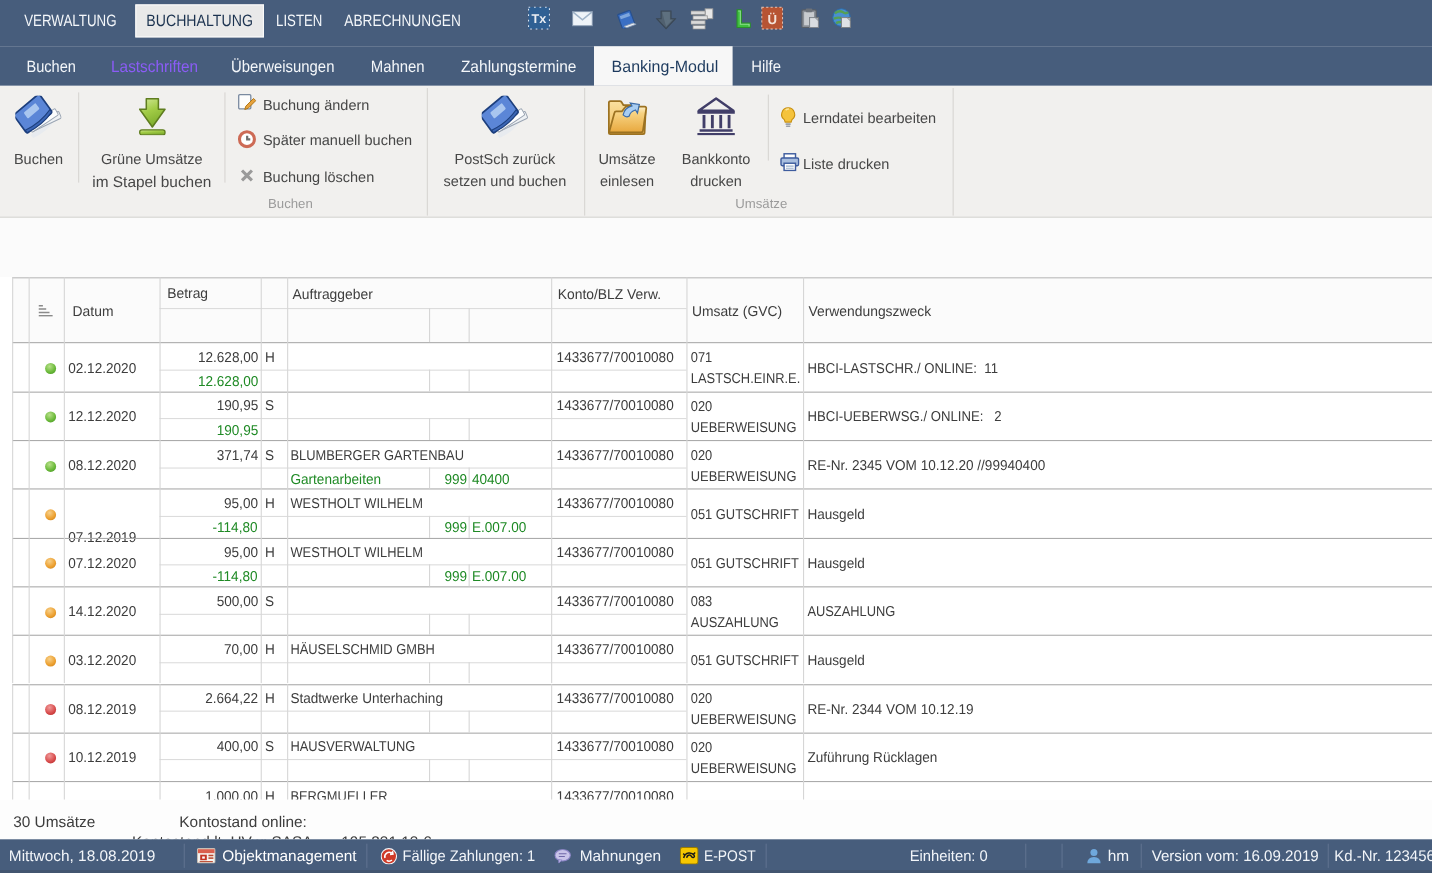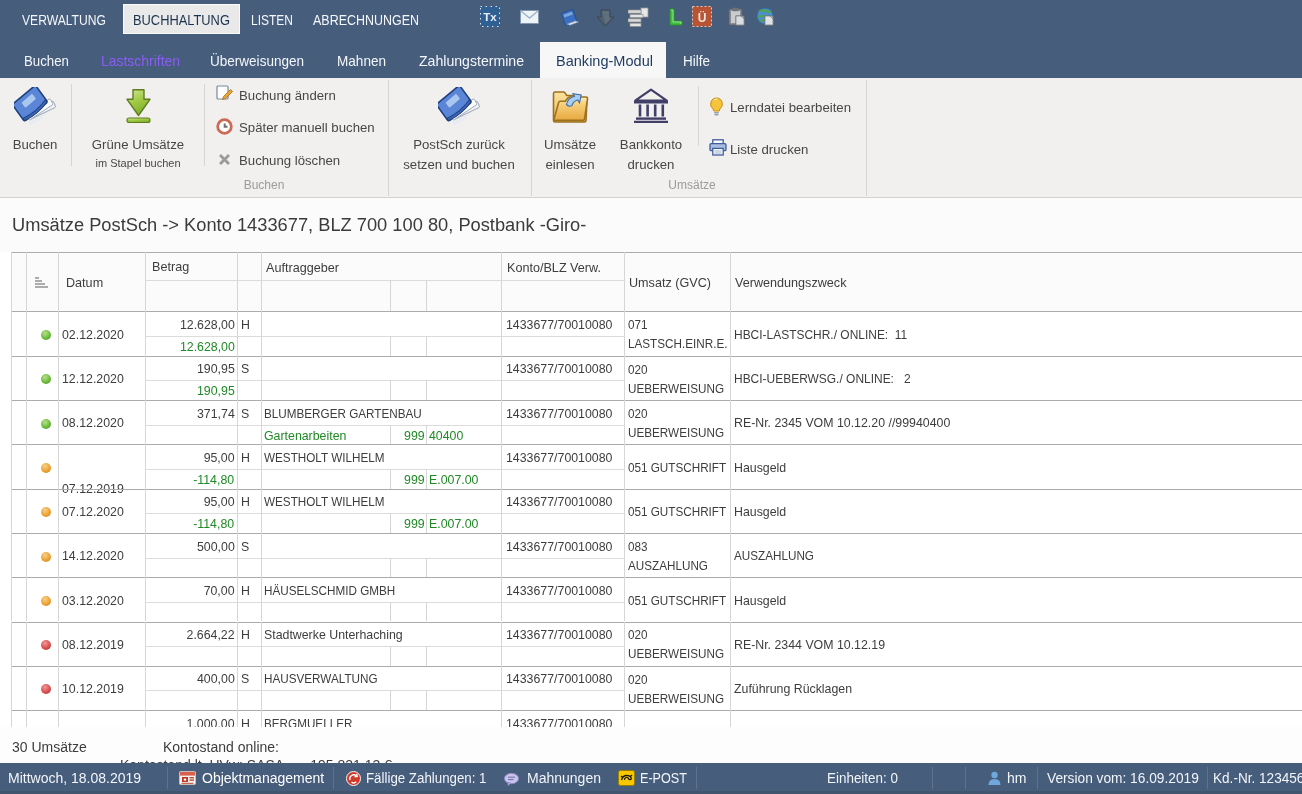--- a/index.html
+++ b/index.html
@@ -101,21 +101,21 @@
           <linearGradient id="ag" x1="0" y1="0" x2="0.4" y2="1">
             <stop offset="0" stop-color="#d3e89a"></stop>
             <stop offset="0.5" stop-color="#a2cc46"></stop>
             <stop offset="1" stop-color="#7fae2e"></stop>
           </linearGradient>
         </defs>
         <path d="M7 0.8 h11 v9.5 h6 L12.5 26.5 1 10.3 h6 z" fill="url(#ag)" stroke="#5f7d1f" stroke-width="1.4" stroke-linejoin="round"></path>
         <rect x="1" y="29" width="23" height="4.6" rx="2" fill="url(#ag)" stroke="#5f7d1f" stroke-width="1.2"></rect>
       </svg></div>
 <div class="t" style="left:138px;top:137px;font-size:13.2px;color:#474747;transform:translateX(-50%);">Grüne Umsätze</div>
-<div class="t" style="left:138px;top:156.5px;font-size:11px;color:#474747;transform:translateX(-50%);">im Stapel buchen</div>
+<div class="t" style="left:138px;top:156.5px;font-size:14px;color:#474747;transform:translateX(-50%);">im Stapel buchen</div>
 <div class="abs" style="left:438px;top:87px;width:42px;height:45px;"><svg width="42" height="45" viewBox="0 0 40 40" preserveAspectRatio="none">
         <g transform="rotate(-38 20 19)">
           <path d="M7 25 l25 0 0 3 q-13 4 -25 0 z" fill="#e8ebef" stroke="#7d8globe" stroke-width="0"></path>
           <g transform="rotate(14 33 27)">
             <rect x="11" y="23.5" width="26" height="6" rx="1" fill="#eef1f4" stroke="#9aa4b2" stroke-width="0.8"></rect>
           </g>
           <g transform="rotate(6 33 26)">
             <rect x="9" y="20.5" width="27" height="6" rx="1" fill="#fbfcfd" stroke="#9aa4b2" stroke-width="0.8"></rect>
           </g>
           <rect x="5" y="3" width="28" height="19" rx="2" fill="#5b86d7" stroke="#1d3f7d" stroke-width="1.4"></rect>
@@ -180,21 +180,20 @@
 <div class="t" style="left:730px;top:100px;font-size:13.2px;color:#474747;">Lerndatei bearbeiten</div>
 <div class="abs" style="left:709px;top:139px;width:18px;height:17px;"><svg width="18" height="17" viewBox="0 0 18 17">
         <rect x="3.8" y="0.8" width="10.4" height="4.4" fill="#fdfdfd" stroke="#3e5c9e" stroke-width="1.3"></rect>
         <rect x="1" y="4.6" width="16" height="7" rx="1.2" fill="#a8bedf" stroke="#3e5c9e" stroke-width="1.3"></rect>
         <rect x="3.8" y="9.4" width="10.4" height="6.6" fill="#fdfdfd" stroke="#3e5c9e" stroke-width="1.3"></rect>
         <line x1="5.5" y1="12" x2="12.5" y2="12" stroke="#9ab0cd"></line>
         <line x1="5.5" y1="14" x2="12.5" y2="14" stroke="#9ab0cd"></line>
       </svg></div>
 <div class="t" style="left:730px;top:142px;font-size:13.2px;color:#474747;">Liste drucken</div>
 <div class="abs" style="left:0;top:198px;width:1302px;height:54px;background:#fbfbfb;"></div>
-<div class="t" style="left:12px;top:215px;font-size:18px;color:#3b3b3b;"><span class="sx" style="transform:scaleX(1.015);">Umsätze PostSch -&gt; Konto 1433677, BLZ 700 100 80, Postbank -Giro-</span></div>
 <div class="abs" style="left:0;top:252px;width:1302px;height:475px;background:#fff;overflow:hidden;">
 <div class="abs" style="left:11px;top:0;width:1291px;height:59.39999999999998px;background:#fbfbfb;"></div>
 <div class="t" style="font-size:13px;color:#3d3d3d;top:22.9px;left:66px;"><span class="sx" style="transform:scaleX(0.97);">Datum</span></div>
 <div class="t" style="font-size:13px;color:#3d3d3d;top:7.2px;left:152px;"><span class="sx" style="transform:scaleX(0.97);">Betrag</span></div>
 <div class="t" style="font-size:13px;color:#3d3d3d;top:8.2px;left:266px;"><span class="sx" style="transform:scaleX(0.97);">Auftraggeber</span></div>
 <div class="t" style="font-size:13px;color:#3d3d3d;top:8.2px;left:507px;"><span class="sx" style="transform:scaleX(0.97);">Konto/BLZ Verw.</span></div>
 <div class="t" style="font-size:13px;color:#3d3d3d;top:22.9px;left:629px;"><span class="sx" style="transform:scaleX(0.97);">Umsatz (GVC)</span></div>
 <div class="t" style="font-size:13px;color:#3d3d3d;top:22.9px;left:735px;"><span class="sx" style="transform:scaleX(0.97);">Verwendungszweck</span></div>
 <svg class="abs" style="left:35px;top:25px;" width="13" height="11" viewBox="0 0 13 11">
         <g stroke="#8a8a8a" stroke-width="1.4">

